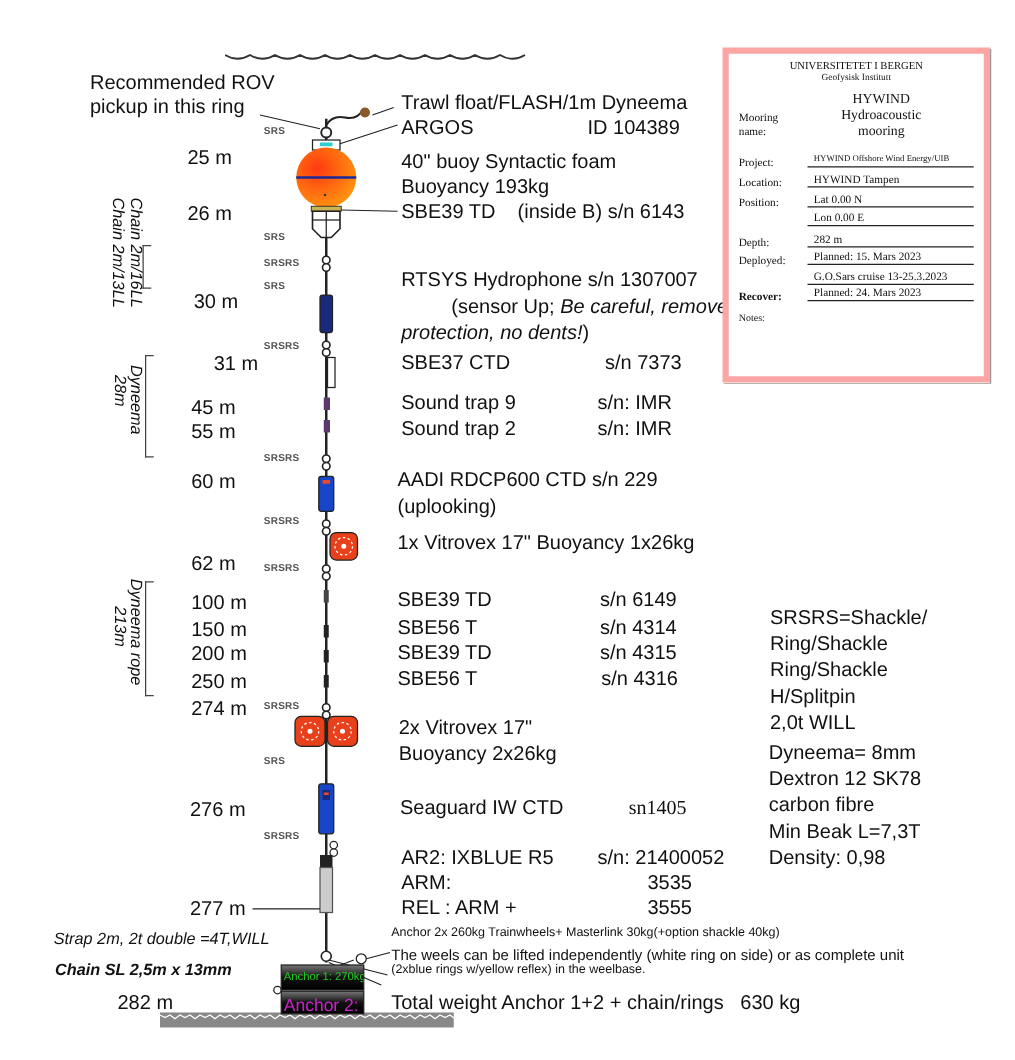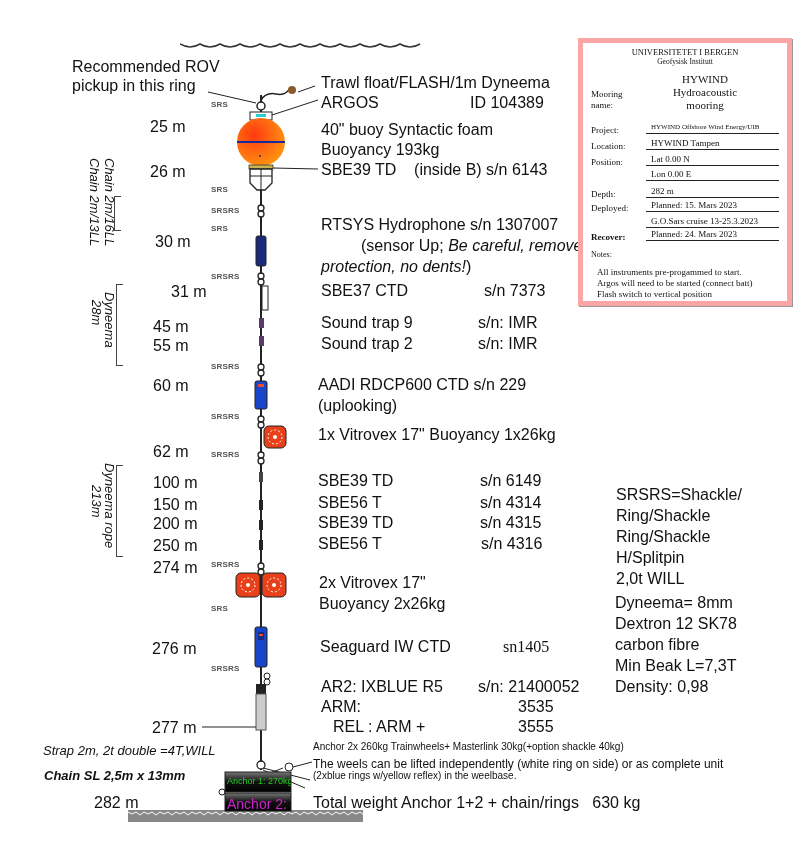--- a/index.html
+++ b/index.html
@@ -212,21 +212,21 @@
 <div class="abs lbl" style="left:319px;top:574px;">2x Vitrovex 17"</div>
 <div class="abs lbl" style="left:319px;top:595px;">Buoyancy 2x26kg</div>
 
 <div class="abs lbl" style="left:320px;top:638px;">Seaguard IW CTD</div>
 <div class="abs lbl" style="left:503px;top:638px;font-family:Liberation Serif, serif;">sn1405</div>
 
 <div class="abs lbl" style="left:321px;top:678px;">AR2: IXBLUE R5</div>
 <div class="abs lbl" style="left:478px;top:678px;">s/n: 21400052</div>
 <div class="abs lbl" style="left:321px;top:698px;">ARM:</div>
 <div class="abs lbl" style="left:518px;top:698px;">3535</div>
-<div class="abs lbl" style="left:321px;top:718px;margin-left:12px;">REL : ARM +</div>
+<div class="abs lbl" style="left:321px;top:718px;">REL : ARM +</div>
 <div class="abs lbl" style="left:518px;top:718px;">3555</div>
 
 <div class="abs" style="left:616px;top:484px;font-size:16px;line-height:21px;">
   <div>SRSRS=Shackle/</div>
   <div>Ring/Shackle</div>
   <div>Ring/Shackle</div>
   <div>H/Splitpin</div>
   <div>2,0t WILL</div>
 </div>
 <div class="abs" style="left:615px;top:592px;font-size:16px;line-height:21px;">
@@ -262,18 +262,13 @@
   <div class="v" style="top:110px;">Lat 0.00 N</div>
   <div class="v" style="top:125px;">Lon 0.00 E</div>
   <div class="k" style="top:146px;">Depth:</div>
   <div class="v" style="top:142px;">282 m</div>
   <div class="k" style="top:160px;">Deployed:</div>
   <div class="v" style="top:156px;">Planned: 15. Mars 2023</div>
   <div class="v" style="top:172px;">G.O.Sars cruise 13-25.3.2023</div>
   <div class="k" style="top:189px;font-weight:bold;">Recover:</div>
   <div class="v" style="top:185px;">Planned: 24. Mars 2023</div>
   <div class="k" style="top:207px;font-size:8px;">Notes:</div>
-  <div class="notes" style="top:224px;">
-    <div>All instruments pre-progammed to start.</div>
-    <div>Argos will need to be started (connect batt)</div>
-    <div>Flash switch to vertical position</div>
-  </div>
 </div>
 
 </body></html>

